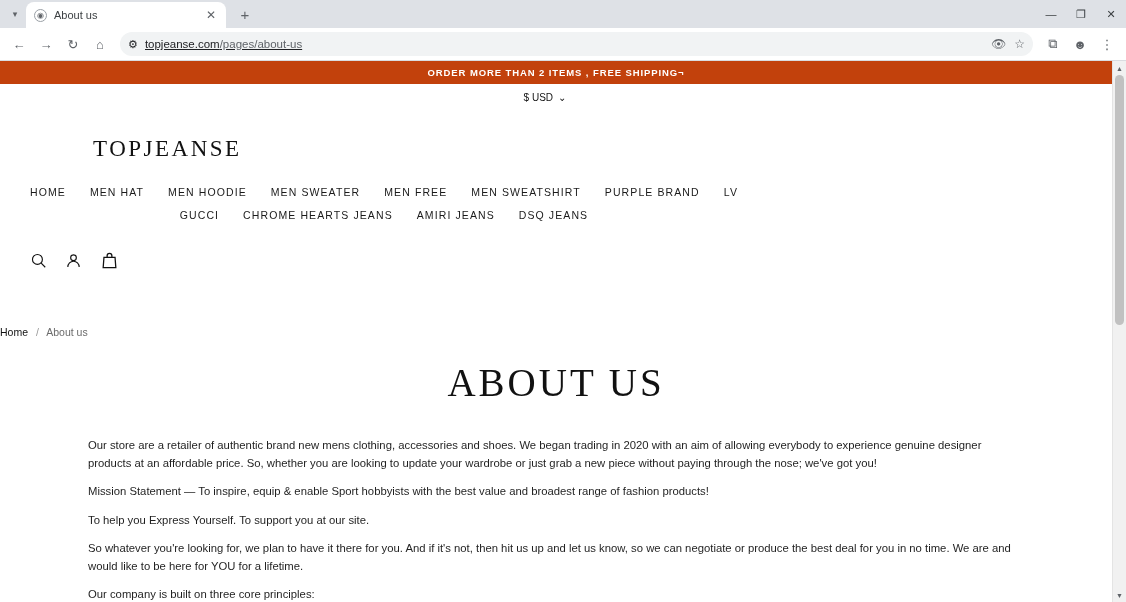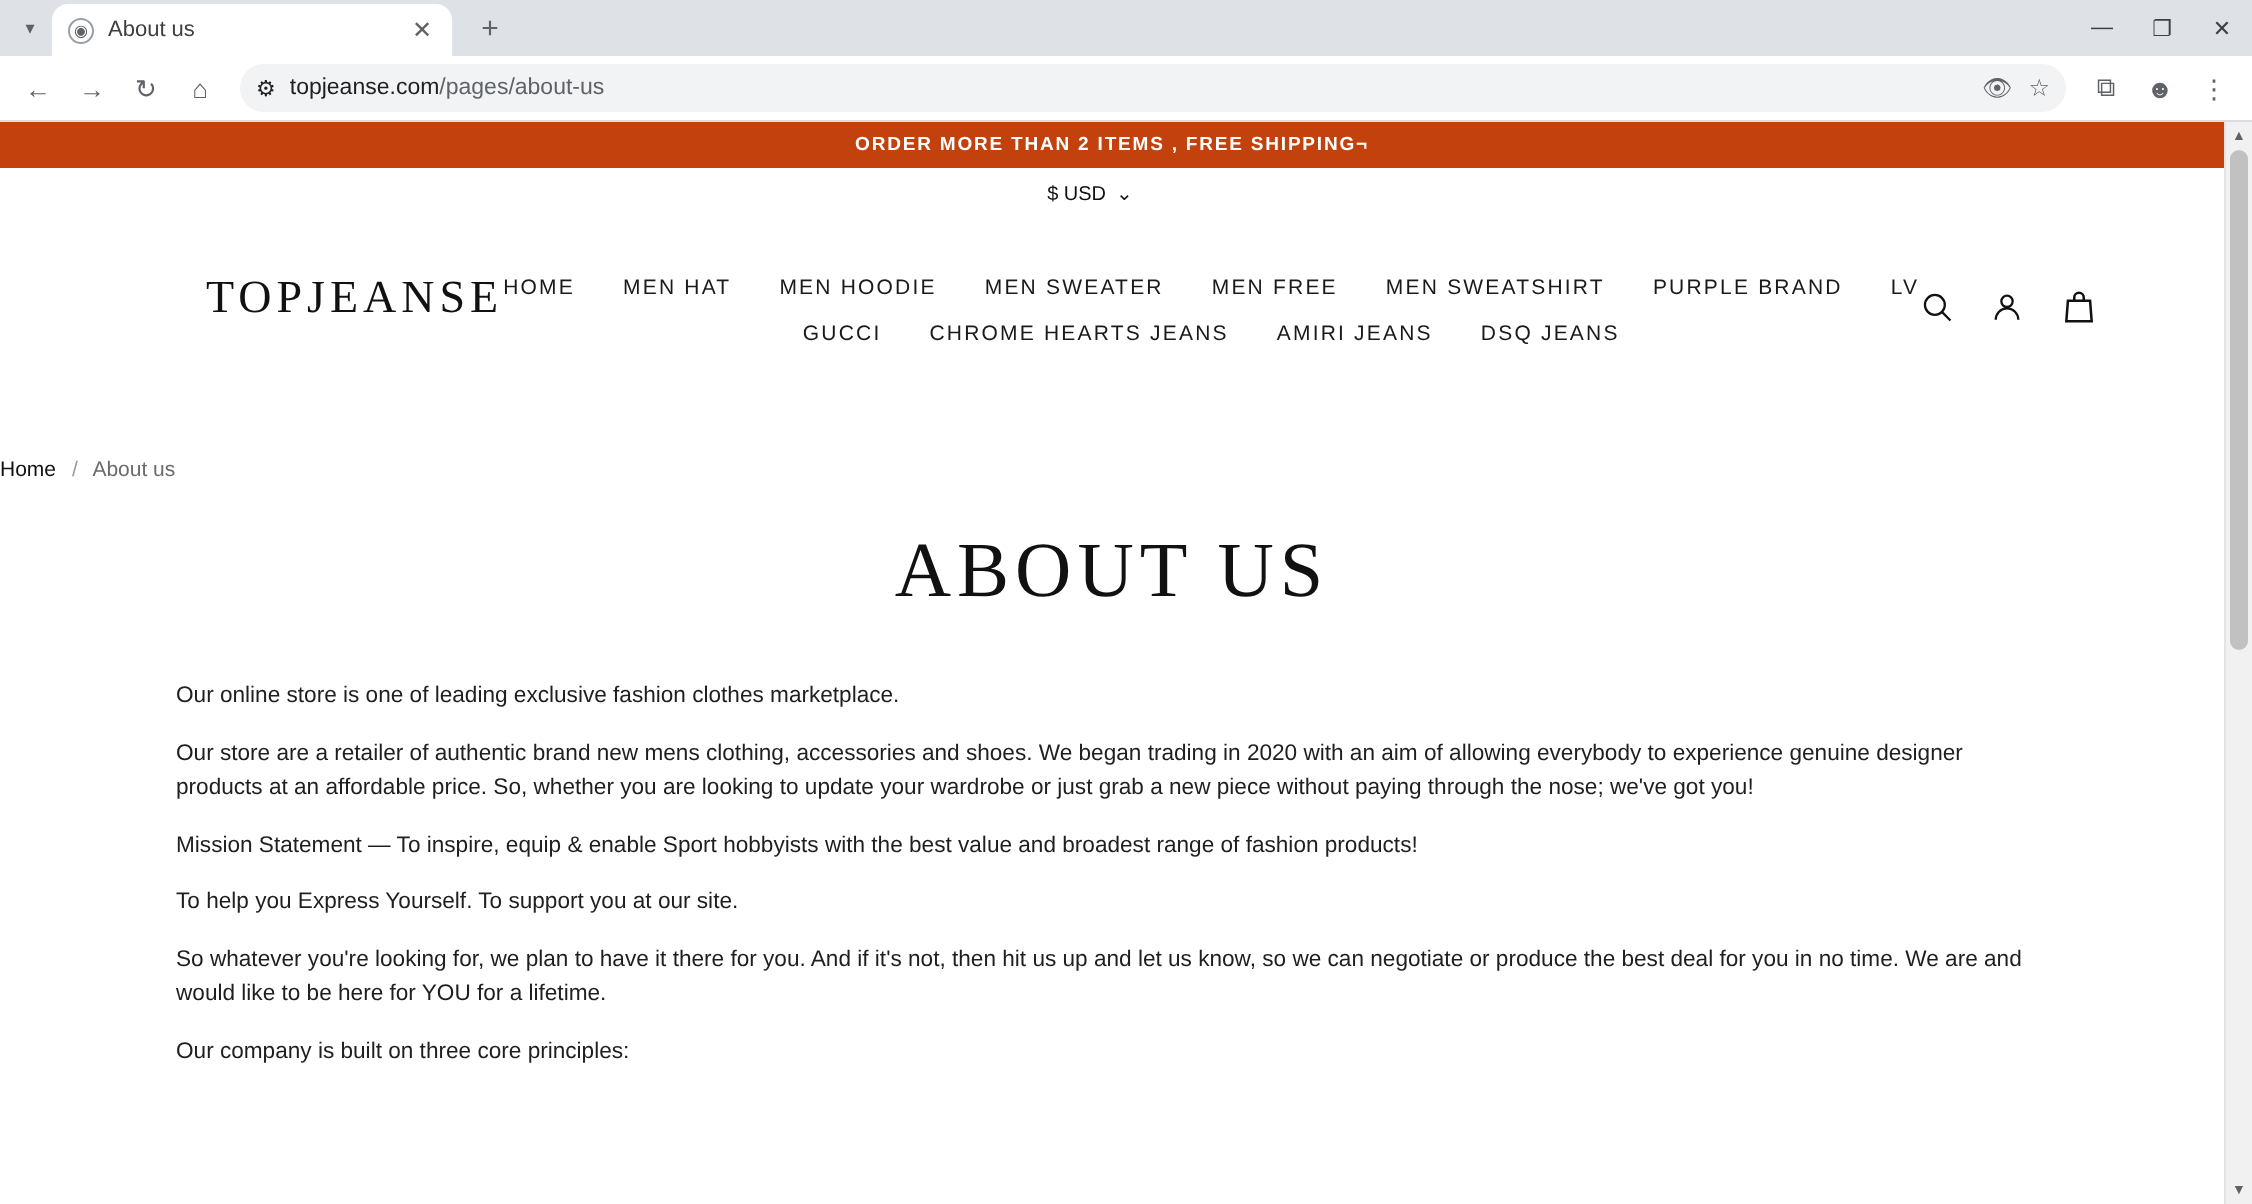--- a/index.html
+++ b/index.html
@@ -114,21 +114,21 @@
     align-items: center;
     padding: 0 8px;
     margin: 0 6px;
     gap: 7px;
     font-size: 11.5px;
     color: #202124;
     overflow: hidden;
   }
   .omnibox .url-host { color: #202124; }
   .omnibox .url-path { color: #5f6368; }
-  .omnibox .url-text { flex: 1 1 auto; white-space: nowrap; overflow: hidden; }
+  .omnibox .url-text { flex: 1 1 auto; white-space: nowrap; overflow: hidden; text-decoration: underline; }
   .omni-icons { display: flex; align-items: center; gap: 8px; flex: 0 0 auto; color: #5f6368; font-size: 12px; }
 
   
   .page {
     flex: 1 1 auto;
     position: relative;
     overflow: hidden;
     background: #ffffff;
   }
   .pagescroll {
@@ -147,23 +147,24 @@
   }
   .currency-bar {
     height: 26px;
     display: flex; align-items: center; justify-content: center;
     padding-right: 22px;
     font-size: 10px;
     color: #111;
     gap: 5px;
   }
   header.site {
-    padding: 4px 30px 14px 40px;
+    padding: 4px 30px 14px 30px;
     display: flex;
     align-items: flex-start;
+    flex-direction: column;
   }
   .logo {
     font-family: "Liberation Serif", serif;
     font-size: 23px;
     letter-spacing: 2.5px;
     color: #111;
     flex: 0 0 auto;
     padding-top: 22px;
     padding-left: 63px;
   }
@@ -345,21 +346,20 @@
 
       <div class="breadcrumb">
         <a href="#">Home</a>
         <span class="sep">/</span>
         <span class="current">About us</span>
       </div>
 
       <h1 class="page-title">ABOUT US</h1>
 
       <div class="content">
-        <p>Our online store is one of leading exclusive fashion clothes marketplace.</p>
         <p>Our store are a retailer of authentic brand new mens clothing, accessories and shoes. We began trading in 2020 with an aim of allowing everybody to experience genuine designer products at an affordable price. So, whether you are looking to update your wardrobe or just grab a new piece without paying through the nose; we've got you!</p>
         <p>Mission Statement — To inspire, equip &amp; enable Sport hobbyists with the best value and broadest range of fashion products!</p>
         <p>To help you Express Yourself. To support you at our site.</p>
         <p>So whatever you're looking for, we plan to have it there for you. And if it's not, then hit us up and let us know, so we can negotiate or produce the best deal for you in no time. We are and would like to be here for YOU for a lifetime.</p>
         <p>Our company is built on three core principles:</p>
 
       </div>
 
     </div>
 

